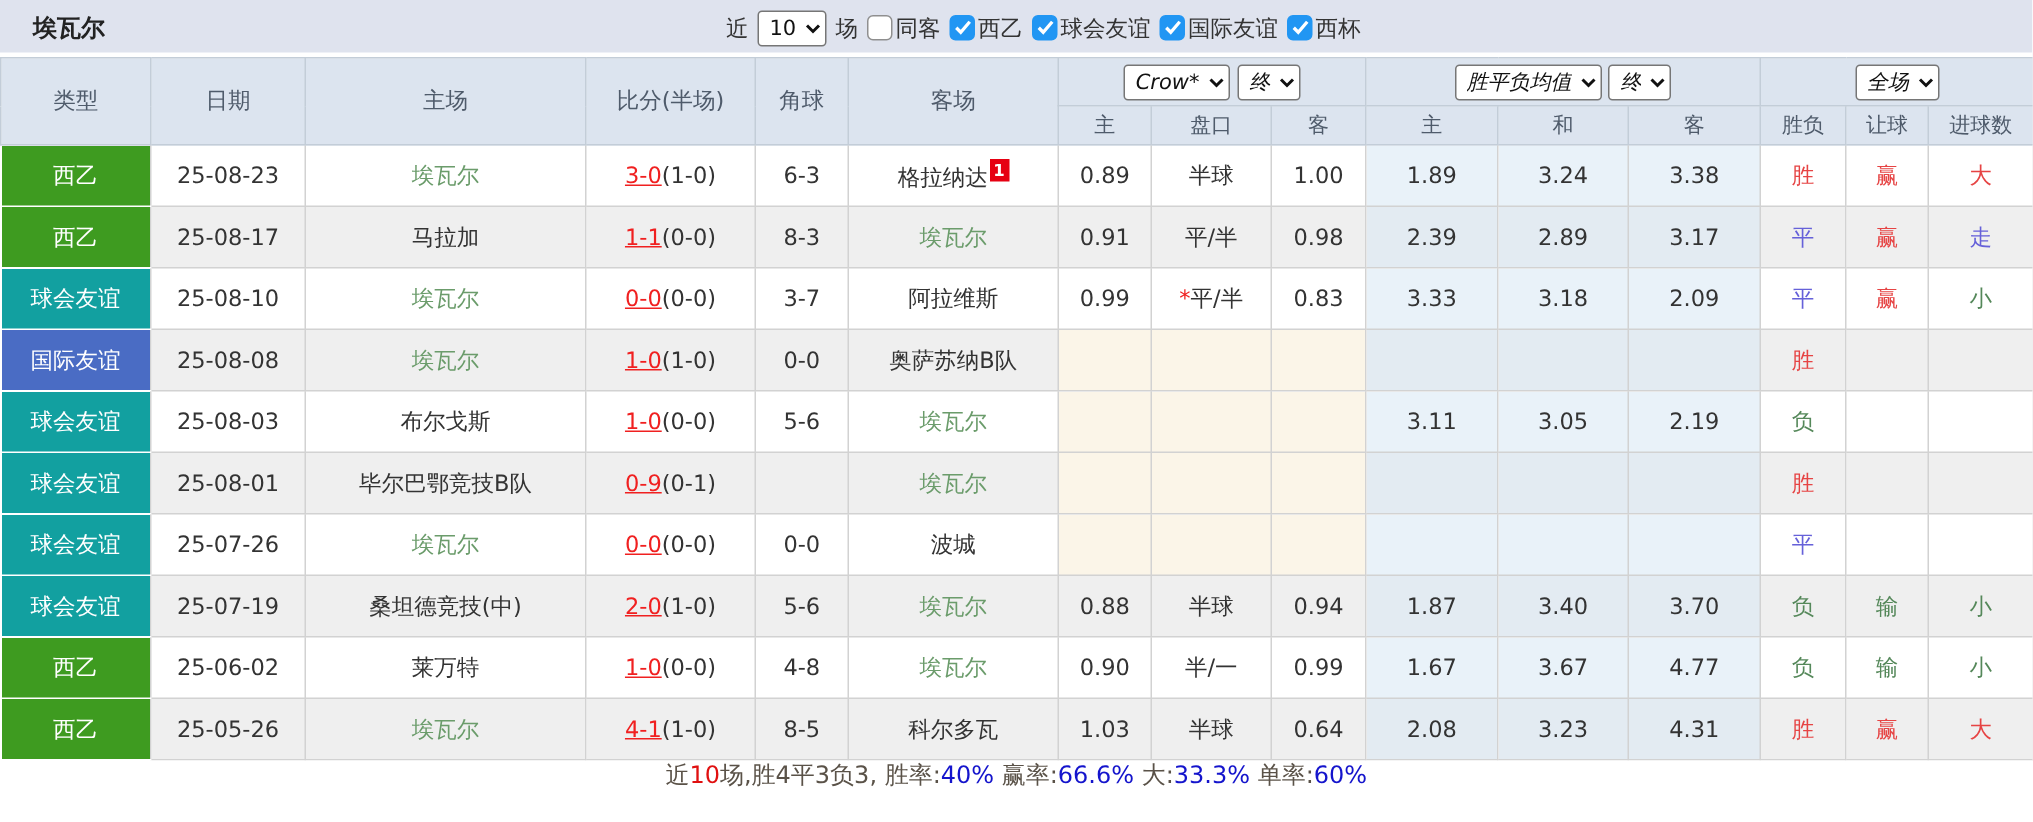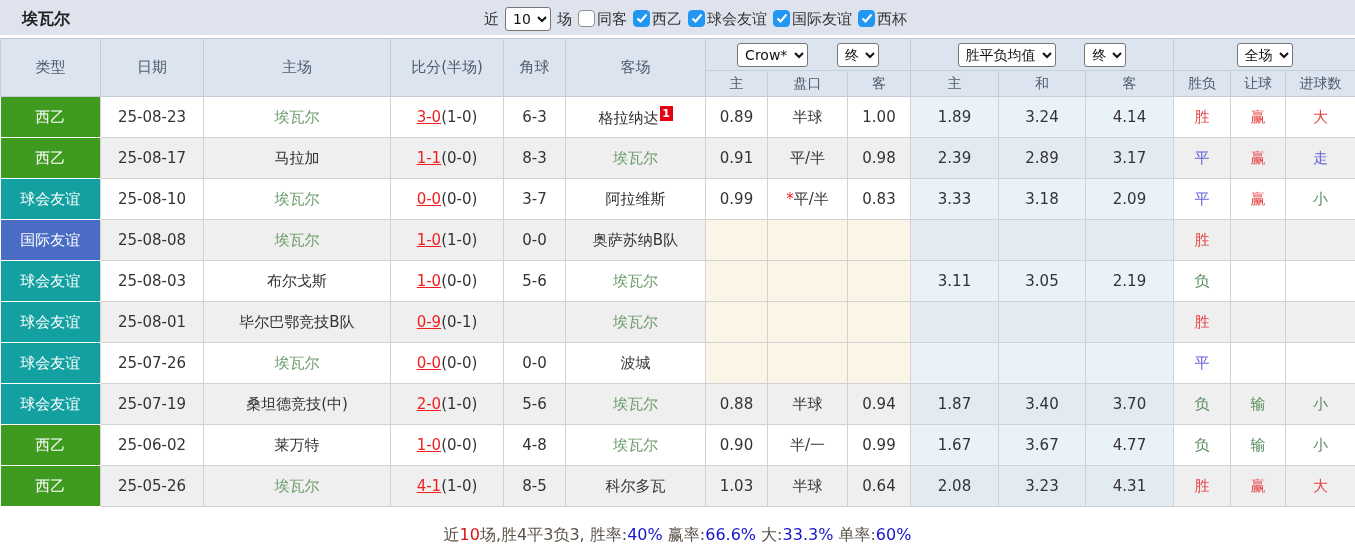--- a/index.html
+++ b/index.html
@@ -65,21 +65,21 @@
     color: #4f5b6b;
     font-weight: normal;
     font-size: 15px;
     border: 1px solid #c3cdd8;
     text-align: center;
     padding: 0;
   }
   tr.dd-row { height: 32px; }
   tr.sub-row { height: 26px; }
   tr.sub-row th { font-size: 14px; }
-  .dd-cell select { margin: 0 12px; }
+  .dd-cell select { margin: 0 0; font-style: italic; }
   tbody td {
     border: 1px solid #d2d2d2;
     font-size: 15px;
     color: #333333;
     text-align: center;
     padding: 0;
     overflow: hidden;
     white-space: nowrap;
   }
   tbody tr { height: 41px; }
@@ -111,21 +111,21 @@
     padding: 0 1px;
   }
   .sup-badge:empty { display: none; }
   .c-red   { color: #e64444; }
   .c-blue  { color: #6661d9; }
   .c-green { color: #55885a; }
   
   .footer {
     height: 39px;
     display: flex;
-    align-items: flex-end;
+    align-items: flex-start;
     justify-content: center;
     font-size: 16px;
     background: #ffffff;
   }
   .footer .dark { color: #5a5248; }
   .footer .red  { color: #e01010; }
   .footer .blue { color: #1414cc; }
 </style>
 </head>
 <body>
@@ -233,21 +233,21 @@
     <td>25-08-23</td>
     <td><span class="team home-span focus">埃瓦尔</span></td>
     <td><span class="score-main">3-0</span><span class="score-half">(1-0)</span></td>
     <td>6-3</td>
     <td><span class="team away-span">格拉纳达</span><span class="sup-badge">1</span></td>
     <td class="crow">0.89</td>
     <td class="crow"><span class="star"></span><span>半球</span></td>
     <td class="crow">1.00</td>
     <td class="avg">1.89</td>
     <td class="avg">3.24</td>
-    <td class="avg">4.14</td>
+    <td class="avg">3.38</td>
     <td class="res res-wdl c-red">胜</td>
     <td class="res res-let c-red">赢</td>
     <td class="res res-goal c-red">大</td>
   </tr>
       <tr class="even">
     <td class="type-cell" style="background: rgb(62, 155, 32);">西乙</td>
     <td>25-08-17</td>
     <td><span class="team home-span">马拉加</span></td>
     <td><span class="score-main">1-1</span><span class="score-half">(0-0)</span></td>
     <td>8-3</td>

